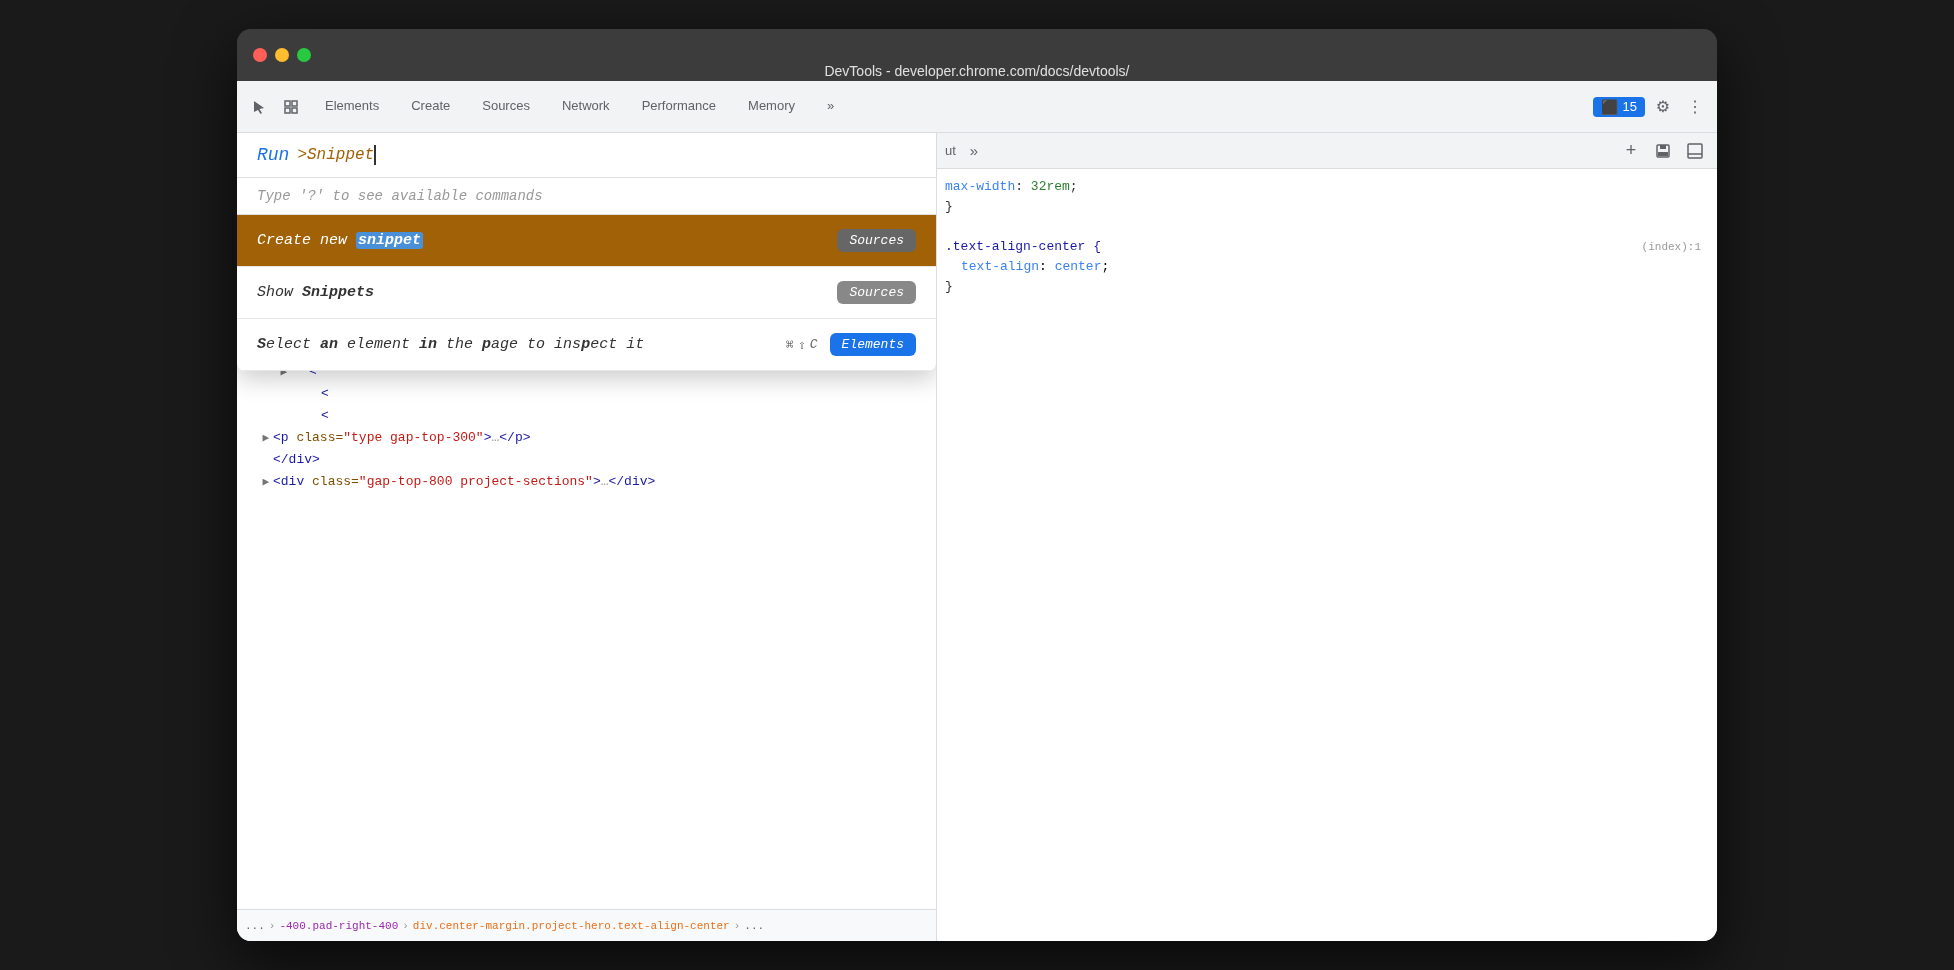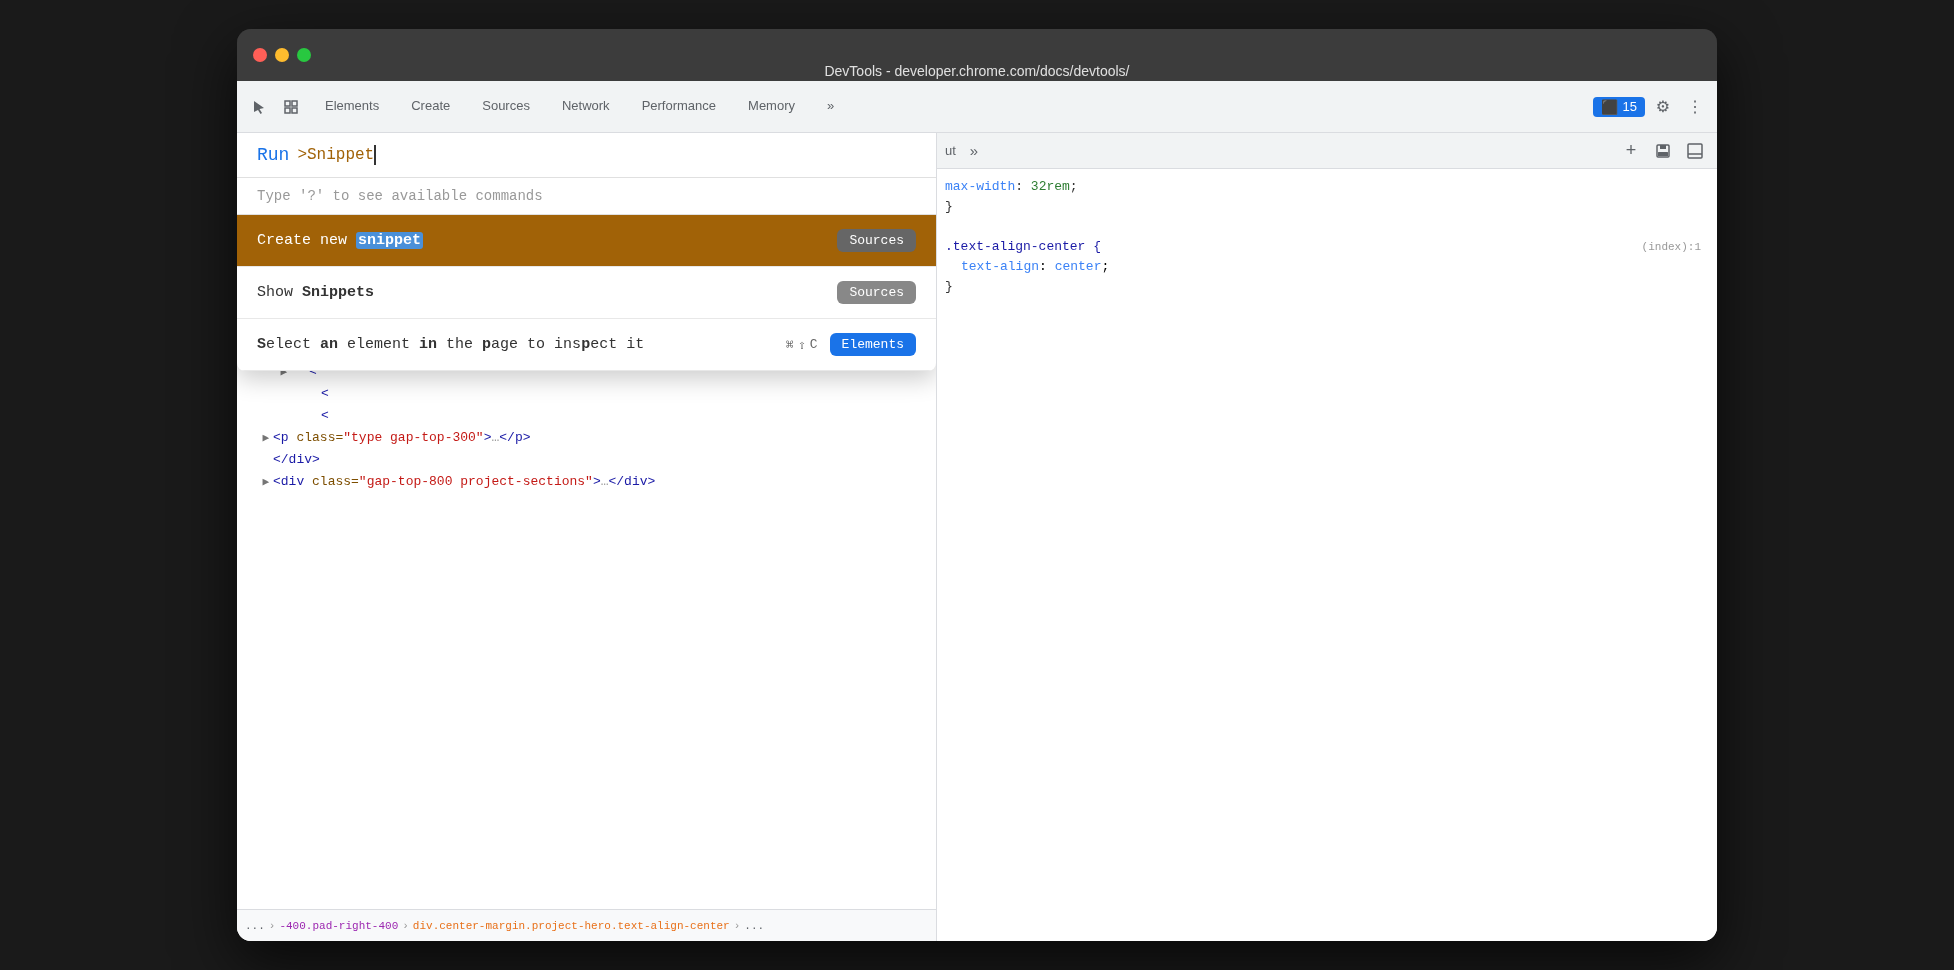--- a/index.html
+++ b/index.html
@@ -244,20 +244,21 @@
 
     
     .command-overlay {
       position: absolute;
       top: 0;
       left: 0;
       right: 0;
       bottom: 0;
       pointer-events: none;
       z-index: 100;
+      font-style: italic;
     }
 
     .command-menu {
       position: absolute;
       top: 0;
       left: 0;
       right: 0;
       background: #fff;
       border-radius: 0 0 8px 8px;
       box-shadow: 0 8px 24px rgba(0,0,0,0.2);

